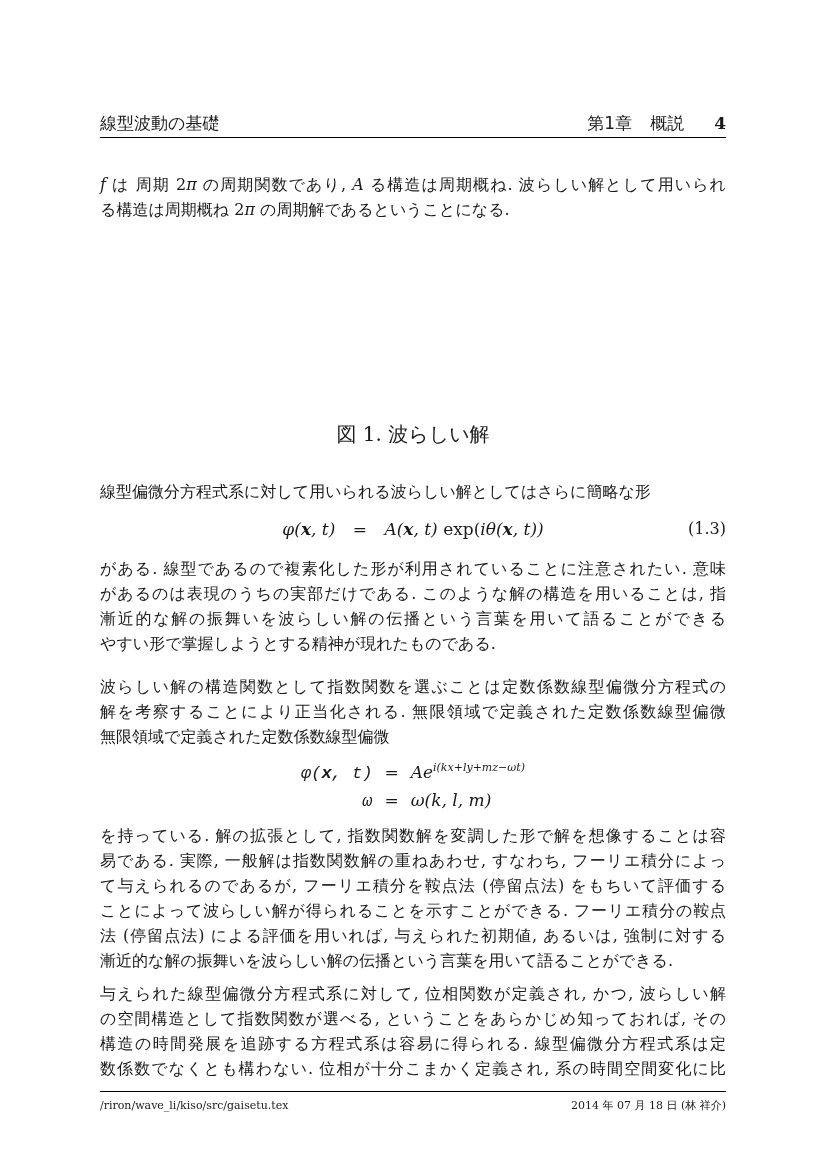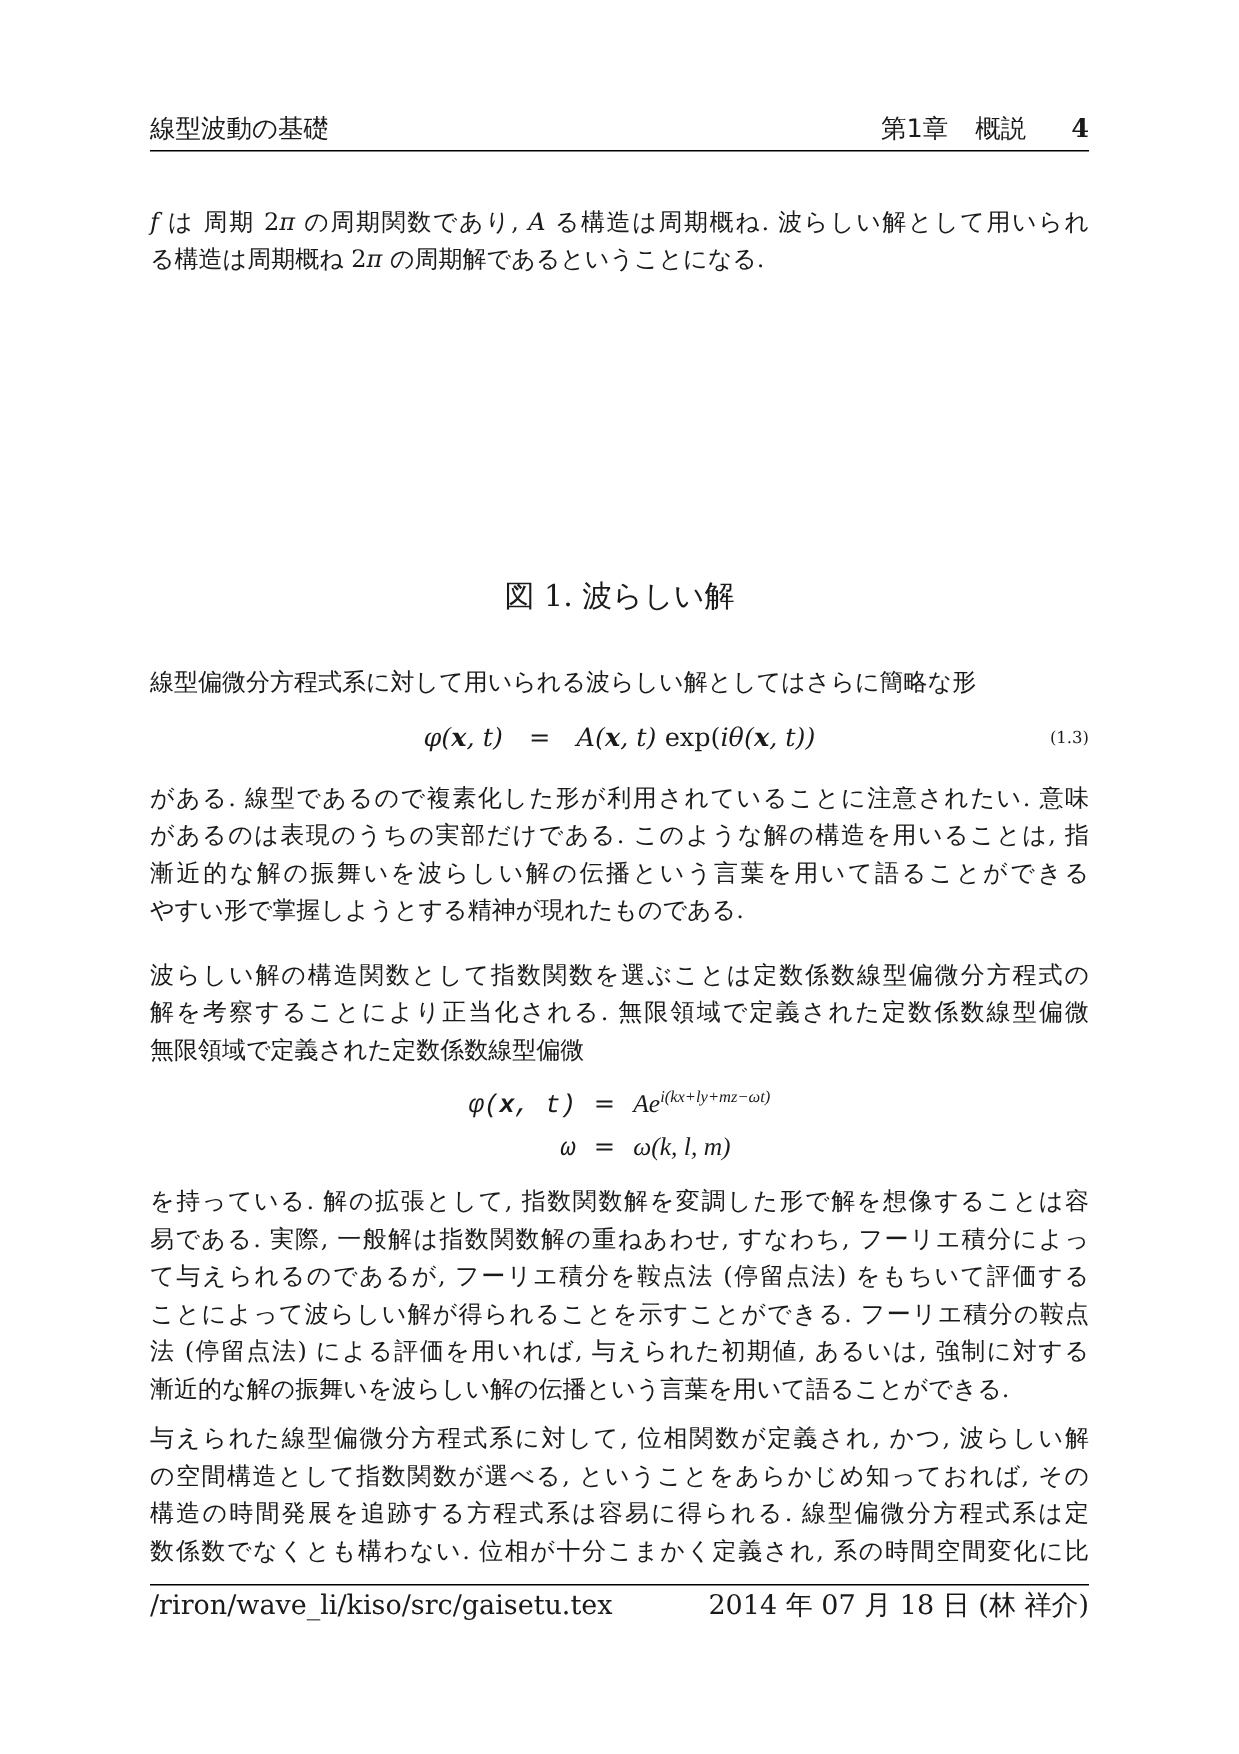--- a/index.html
+++ b/index.html
@@ -8,21 +8,21 @@
     font-family:"DejaVu Serif","Liberation Serif",serif;
     color:#1a1a1a;
     -webkit-font-smoothing:antialiased;
   }
   .page { position:relative; width:826px; height:1169px; overflow:hidden; background:#ffffff; }
   .content { margin-left:100px; width:626px; }
 
   
   .header-row {
     display:flex; justify-content:space-between; align-items:baseline;
-    padding-top:76px; padding-bottom:4px;
+    padding-top:113px; padding-bottom:4px;
     border-bottom:1px solid #000000;
     font-size:17px; line-height:20px;
   }
   .header-left, .header-chapter, .header-section {
     font-family:"DejaVu Sans","Liberation Sans",sans-serif;
   }
   .header-right { display:flex; align-items:baseline; }
   .header-section { margin-left:18px; }
   .header-pagenum { margin-left:30px; font-weight:bold; font-size:17px; }
 
@@ -45,38 +45,38 @@
   .p6 { margin-top:8px; }
 
   
   .eq-block {
     position:relative; margin-top:10px;
     height:30px; line-height:30px;
     font-size:17px; text-align:center;
   }
   .eq-inner { display:inline-block; }
   .eq-rel { display:inline-block; margin:0 12px; }
-  .eq-num { position:absolute; right:0; top:0; font-size:11px; }
+  .eq-num { position:absolute; right:0; top:0; font-size:16px; }
   .eq-group { margin-top:10px; display:flex; justify-content:center; }
   .eq-grid {
     display:grid; grid-template-columns:auto auto auto;
     column-gap:12px; align-items:baseline;
     font-size:17px; line-height:27px;
   }
   .eq-grid .glhs { text-align:right;font-family:Liberation Mono, monospace; }
   .eq-grid .geq  { text-align:center; }
-  .eq-grid .grhs { text-align:left;font-family:Liberation Serif, serif; }
+  .eq-grid .grhs { text-align:left; }
 
   
   .footer {
     margin-top:10px;
     border-top:1px solid #000000;
     padding-top:4px;
     display:flex; justify-content:space-between; align-items:baseline;
-    font-size:18px; line-height:20px;
+    font-size:11px; line-height:20px;
   }
 </style>
 </head>
 <body>
 
 <div class="page">
   <div class="content">
 
     <div class="header-row">
       <span class="header-left">線型波動の基礎</span>

